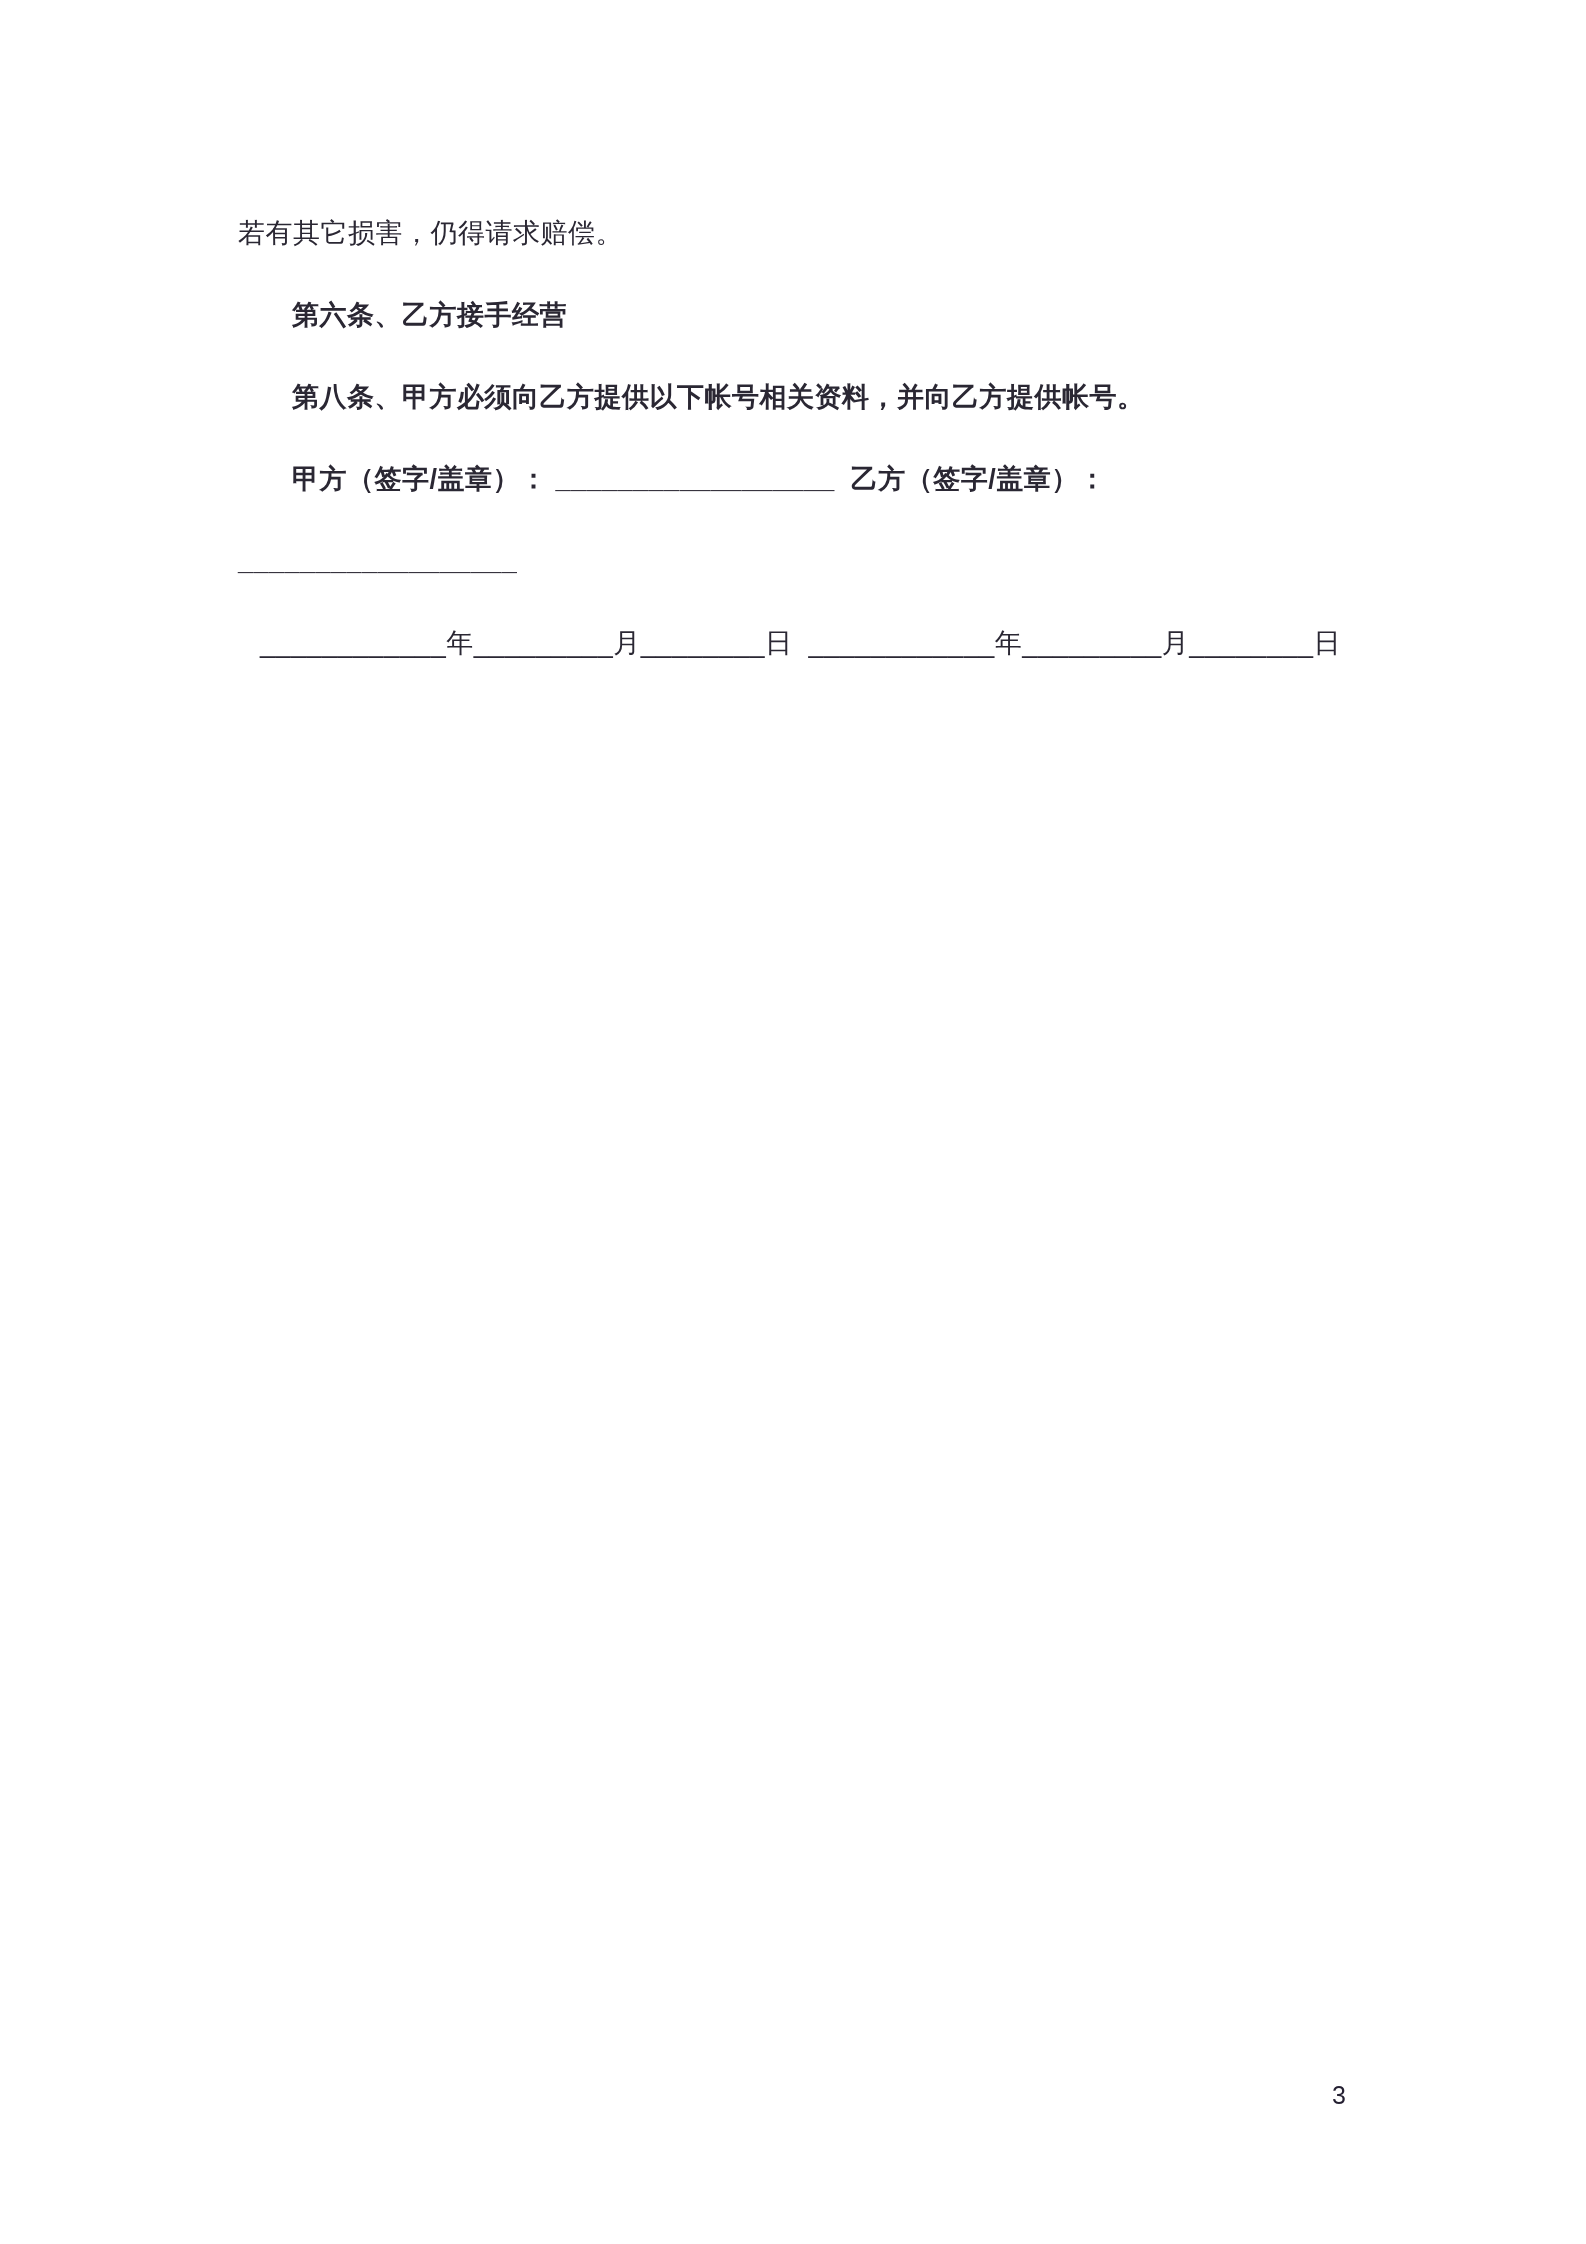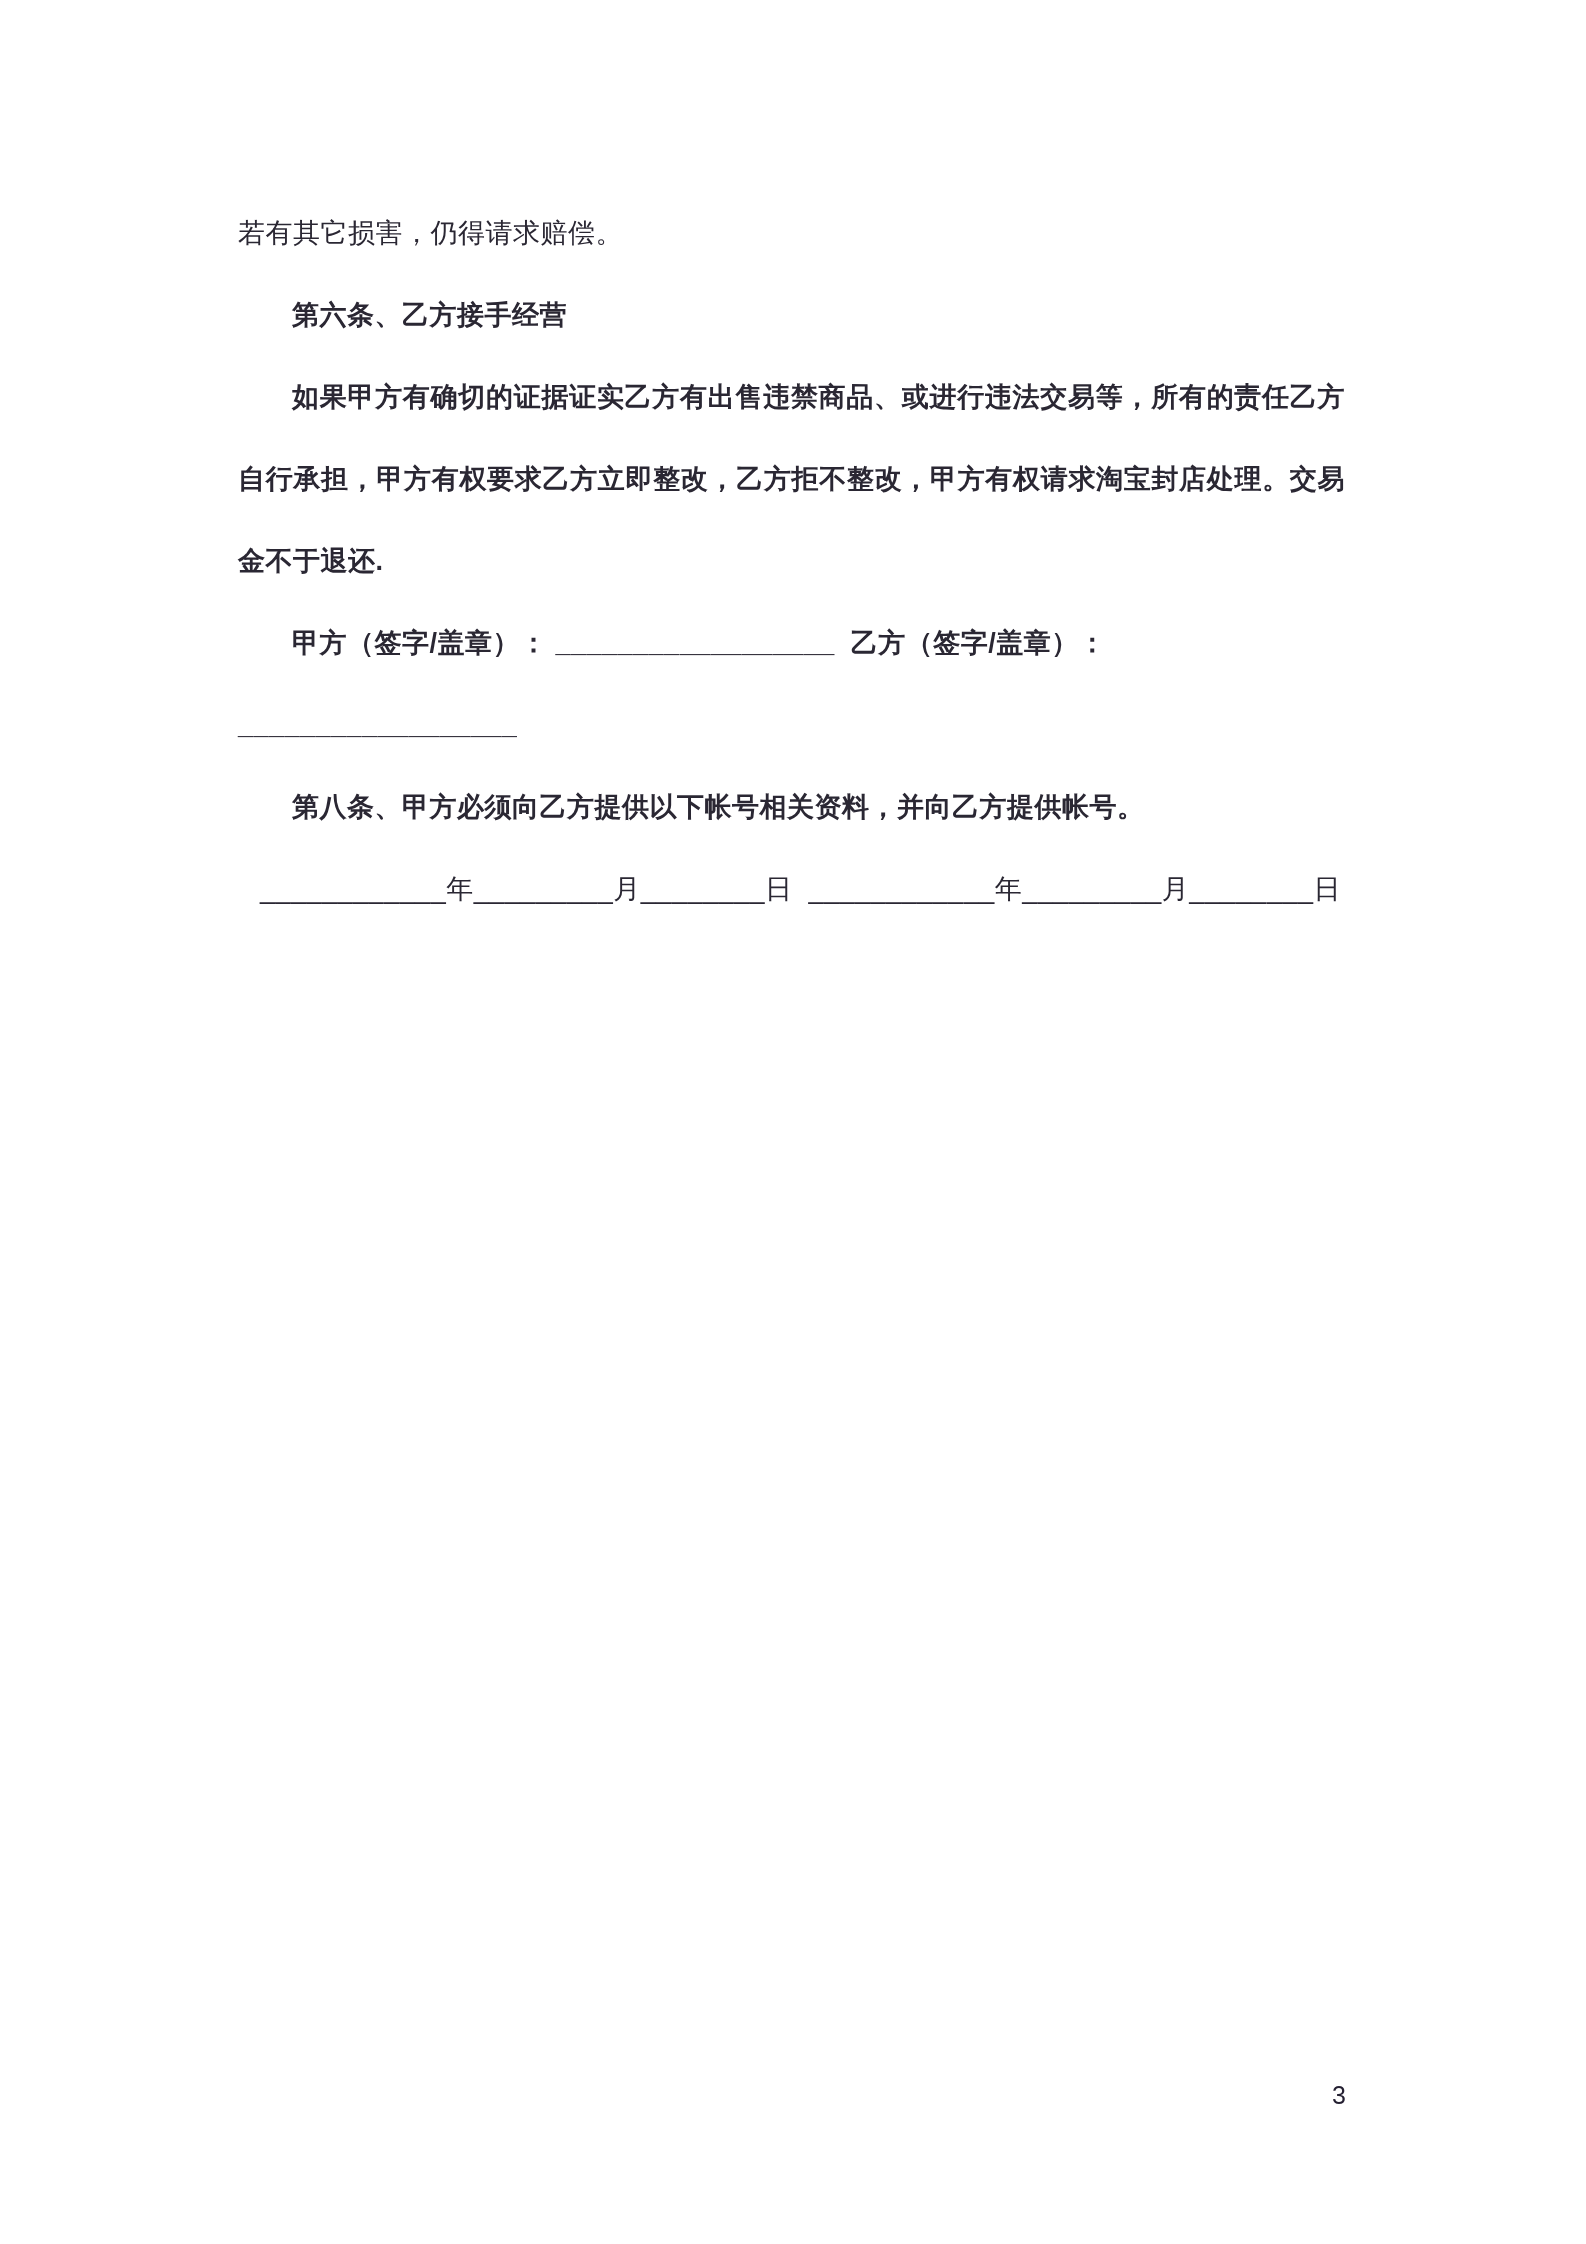--- a/index.html
+++ b/index.html
@@ -56,26 +56,25 @@
 <body>
 
 <div class="page">
 
   <div class="content">
 
     <p class="para no-justify">若有其它损害，仍得请求赔偿。</p>
 
     <p class="para no-justify indent">第六条、乙方接手经营</p>
 
-    <p class="para indent">如果甲方有确切的证据证实乙方有出售违禁商品、或进行违法交易等，所有的责任乙方自行承担，甲方有权要求乙方立即整改，乙方拒不整改，甲方有权请求淘宝封店处理。交易金不于退还.</p>
 
 
+    <p class="para no-justify indent">第八条、甲方必须向乙方提供以下帐号相关资料，并向乙方提供帐号。</p>
+
     <p class="para no-justify indent keep-spaces">甲方（签字/盖章）： __________________  乙方（签字/盖章）： __________________</p>
-
-    <p class="para no-justify indent">第八条、甲方必须向乙方提供以下帐号相关资料，并向乙方提供帐号。</p>
 
     <p class="para no-justify keep-spaces date-line">____________年_________月________日  ____________年_________月________日</p>
 
   </div>
 
   <div class="page-number">3</div>
 
 </div>
 
 </body></html>

